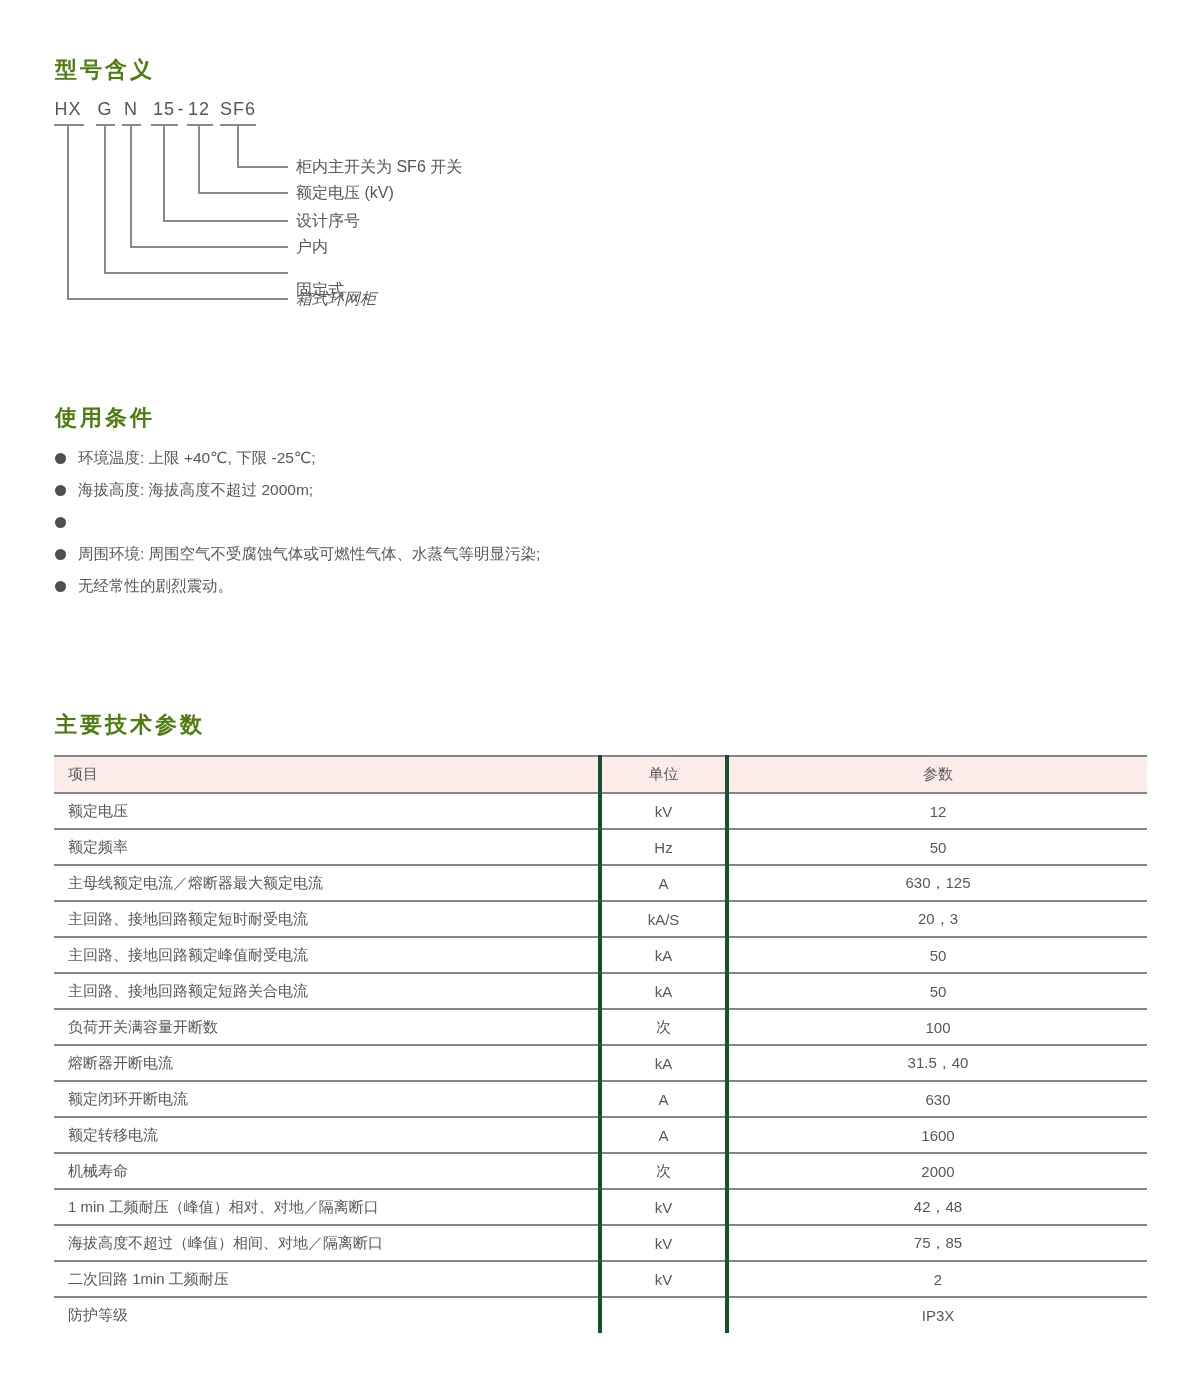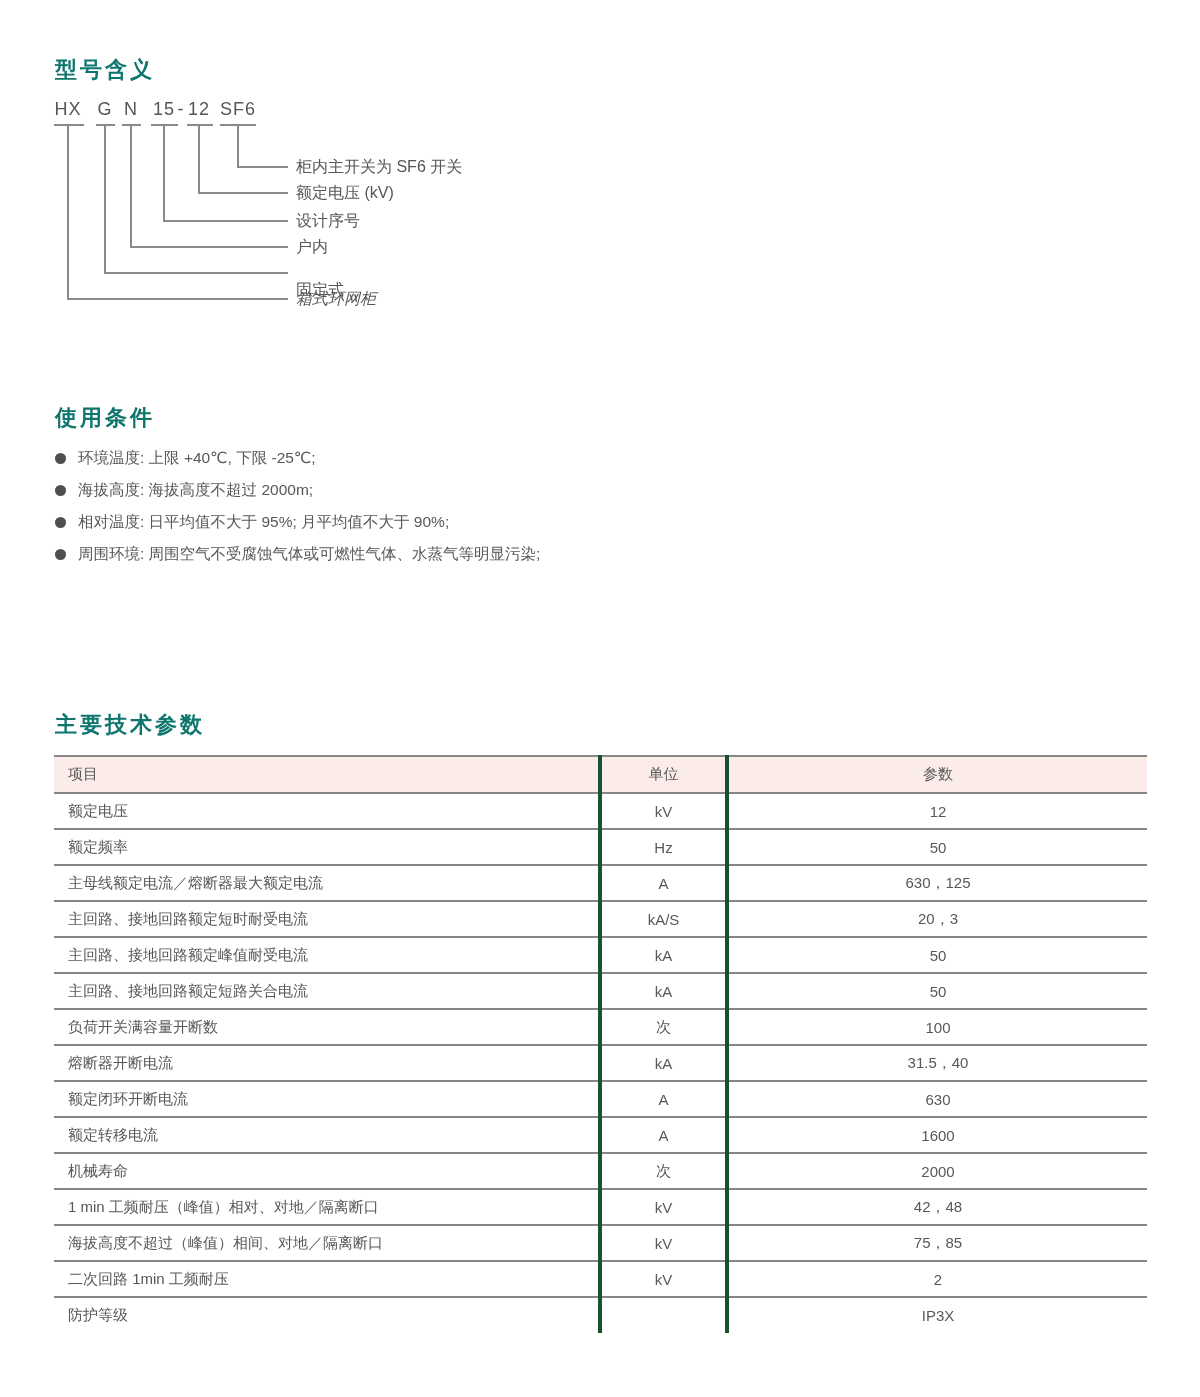--- a/index.html
+++ b/index.html
@@ -13,21 +13,21 @@
     width: 1200px;
     height: 1397px;
     background: #ffffff;
     overflow: hidden;
   }
   .section-heading {
     position: absolute;
     left: 55px;
     font-size: 22px;
     font-weight: bold;
-    color: #0f766e;
+    color: #4d7c0f;
     letter-spacing: 3px;
     white-space: nowrap;
     font-family: Liberation Mono, monospace;
   }
   #heading-model   { top: 55px; }
   #heading-usage   { top: 403px; }
   #heading-params  { top: 710px; }
 
   
   .diagram { position: absolute; left: 0; top: 0; width: 1200px; height: 340px; }
@@ -163,25 +163,28 @@
       <li class="usage-item">
         <span class="bullet-dot"></span>
         <span>环境温度: 上限 +40℃, 下限 -25℃;</span>
       </li>
       <li class="usage-item">
         <span class="bullet-dot"></span>
         <span>海拔高度: 海拔高度不超过 2000m;</span>
       </li>
       <li class="usage-item">
         <span class="bullet-dot"></span>
-        <span>相对温度: 日平均值不大于 95%; 月平均值不大于 90%;</span>
       </li>
       <li class="usage-item">
         <span class="bullet-dot"></span>
         <span>周围环境: 周围空气不受腐蚀气体或可燃性气体、水蒸气等明显污染;</span>
+      </li>
+      <li class="usage-item">
+        <span class="bullet-dot"></span>
+        <span>无经常性的剧烈震动。</span>
       </li>
     </ul>
 
   <h2 class="section-heading" id="heading-params">主要技术参数</h2>
 
   <div class="params-table-wrap">
     <table class="params">
       <colgroup>
         <col style="width:546px">
         <col style="width:127px">

